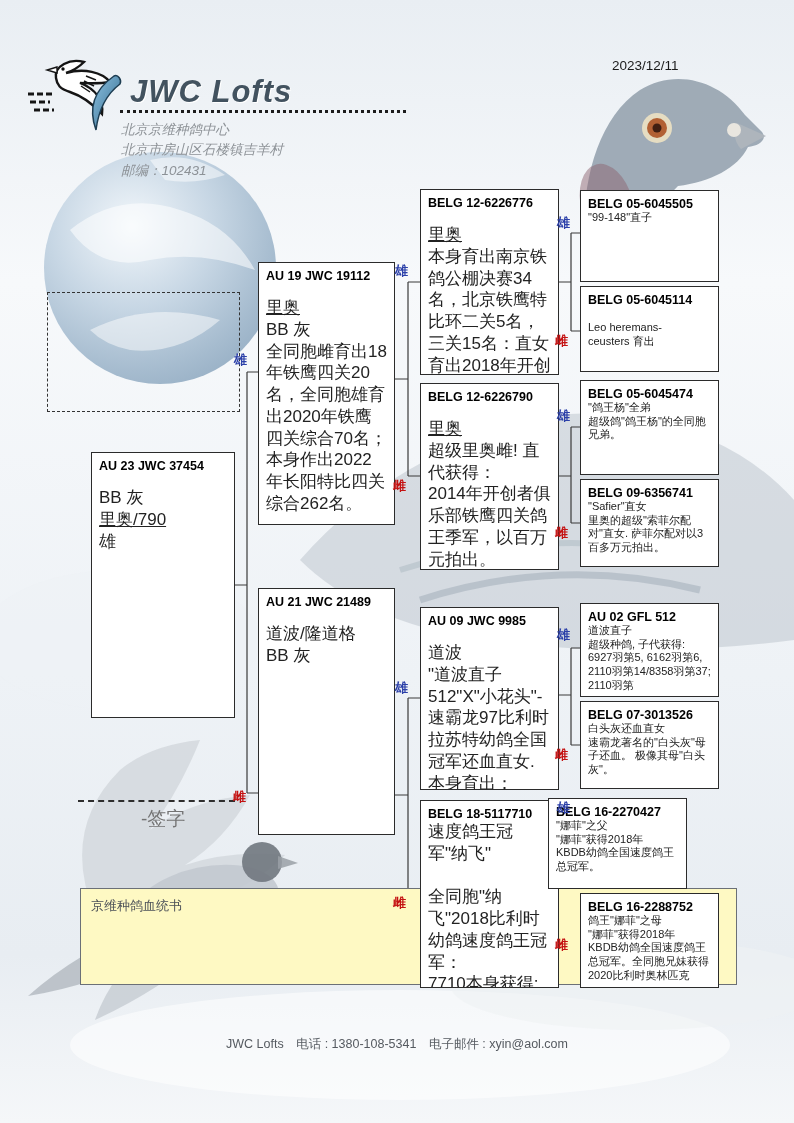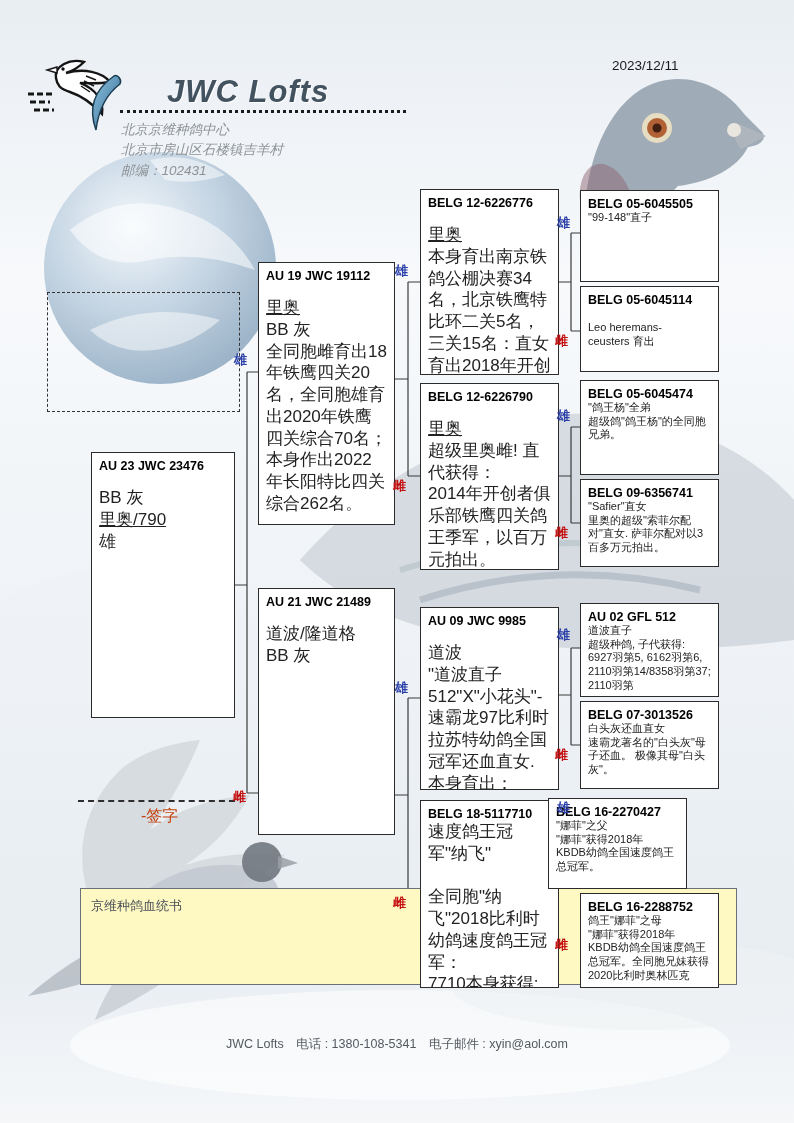--- a/index.html
+++ b/index.html
@@ -9,21 +9,21 @@
     font-family:"Liberation Sans","DejaVu Sans",sans-serif;
     color:#1a1a1a;
   }
   .bg,.connectors{position:absolute;left:0;top:0;pointer-events:none;}
   .connectors{z-index:2;}
   
   .logo-svg{position:absolute;left:26px;top:54px;width:100px;height:86px;z-index:3;}
   .brand{
     position:absolute;left:130px;top:74px;z-index:3;
     font-size:31px;font-weight:bold;font-style:italic;color:#42525f;
-    letter-spacing:1px;text-shadow:1px 1px 0 #ffffff;margin-left:37px;
+    letter-spacing:1px;text-shadow:1px 1px 0 #ffffff;
   }
   .dotted-rule{position:absolute;left:120px;top:110px;width:286px;height:0;
     border-bottom:3px dotted #1c1c1c;z-index:3;}
   .org{position:absolute;left:121px;top:120px;z-index:3;
     font-size:13.5px;font-style:italic;color:#8d9297;line-height:1.5;}
   .date{position:absolute;left:612px;top:58px;z-index:3;font-size:13.5px;color:#1a1a1a;}
   
   .pbox{
     position:absolute;z-index:3;background:#ffffff;border:1px solid #2b2b2b;
     padding:6px 6px 16px 7px;box-sizing:border-box;overflow:hidden;
@@ -32,21 +32,21 @@
   .pbox .pb,.pbox .strain{font-size:17px;line-height:1.28;white-space:pre-line;color:#222;}
   .pbox .strain{text-decoration:underline;}
   .pbox .gapped{margin-top:14px;}
   .pbox.small .pb,.pbox.small .strain{font-size:11px;line-height:1.24;}
   .pbox.dashed{border:1.5px dashed #333;background:transparent;}
   
   .sex{position:absolute;z-index:4;font-size:13px;font-weight:bold;line-height:1;}
   
   .sig-line{position:absolute;left:78px;top:800px;width:157px;height:0;
     border-top:2px dashed #2e2e2e;z-index:3;}
-  .sig-label{position:absolute;left:141px;top:806px;z-index:3;font-size:16px;color:#c2410c;}
+  .sig-label{position:absolute;left:141px;top:806px;z-index:3;font-size:19px;color:#737373;}
   
   .cert-box{
     position:absolute;left:80px;top:888px;width:657px;height:97px;z-index:2;
     background:#fef9c3;border:1px solid #6b7077;box-sizing:border-box;
     padding:8px 10px;font-size:13px;color:#4c5158;
   }
   
   .footer{position:absolute;left:0;top:1036px;width:794px;z-index:3;
     text-align:center;font-size:12.5px;color:#555a60;}
 </style>
@@ -136,21 +136,21 @@
   </div>
   <div class="date">2023/12/11</div>
 
   <div class="pbox dashed" style="left:47px;top:292px;width:193px;height:120px;"></div>
 
   <div class="cert-box">
     <span>京维种鸽血统书</span>
   </div>
 
   <div class="pbox" style="left:91px;top:452px;width:144px;height:266px;">
-    <div class="pt">AU 23 JWC 23476</div>
+    <div class="pt">AU 23 JWC 37454</div>
     <div class="pb gapped">BB 灰</div>
     <div class="strain">里奥/790</div>
     <div class="pb">雄</div>
   </div>
 
   <div class="pbox" style="left:258px;top:262px;width:137px;height:263px;">
     <div class="pt">AU 19 JWC 19112</div>
     <div class="strain gapped">里奥</div>
     <div class="pb">BB 灰
 全同胞雌育出18年铁鹰四关20名，全同胞雄育出2020年铁鹰四关综合70名；本身作出2022年长阳特比四关综合262名。</div>

